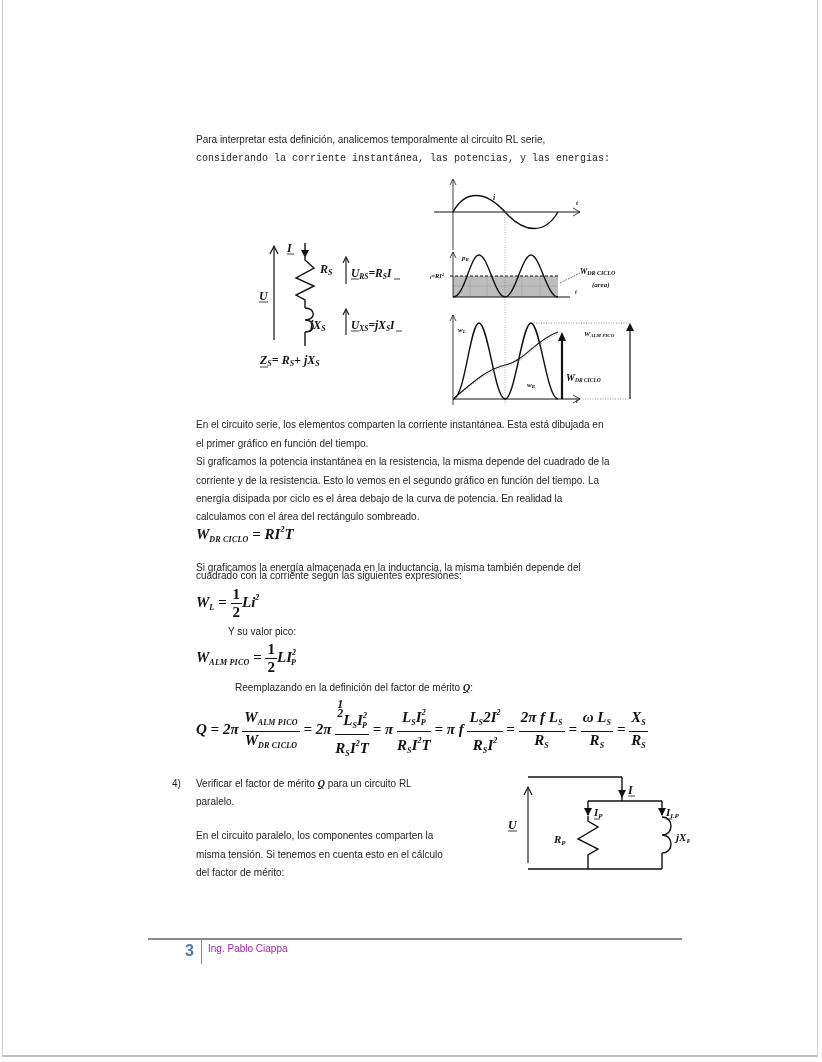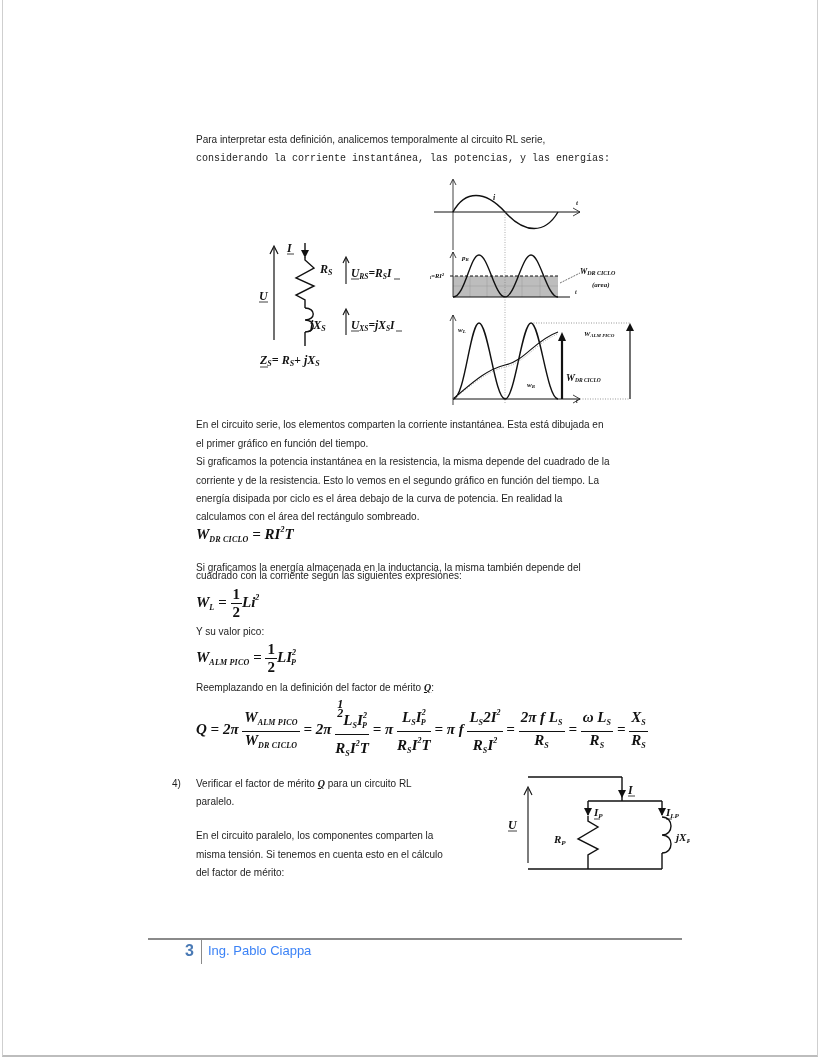--- a/index.html
+++ b/index.html
@@ -11,21 +11,21 @@
   .sub { font-size: 8px; font-weight: bold; font-style: italic; vertical-align: -3px; letter-spacing: 0.2px; }
   .sup { font-size: 8px; vertical-align: 7px; }
   .frac { display: inline-block; vertical-align: middle; text-align: center; }
   .frac > span { display: block; line-height: 17px; }
   .frac > span.num { border-bottom: 1px solid #111; padding: 0 2px; }
   .up { font-style: normal; }
   svg text { font-family: "Liberation Serif", serif; font-style: italic; font-weight: bold; fill: #111; }
   .footer-rule { position: absolute; left: 148px; top: 938px; width: 534px; height: 2px; background: #8a8a8a; }
   .footer-num { position: absolute; left: 185px; top: 942px; font-size: 16px; font-weight: bold; color: #4a7ab5; }
   .footer-sep { position: absolute; left: 201px; top: 940px; width: 1px; height: 24px; background: #8a8a8a; }
-  .footer-author { position: absolute; left: 208px; top: 943px; font-size: 13px; color: #3b82f6; }
+  .footer-author { position: absolute; left: 208px; top: 943px; font-size: 10px; color: #a21caf; }
 </style>
 </head>
 <body>
 
 <div class="frame"></div>
 
 <div class="p" style="top:131px;">Para interpretar esta definición, analicemos temporalmente al circuito RL serie,</div>
 <div class="p" style="top:150px;font-family:Liberation Mono, monospace;">considerando la corriente instantánea, las potencias, y las energías:</div>
 
 <svg style="position:absolute;left:250px;top:240px;" width="180" height="130" viewBox="0 0 180 130">
@@ -135,29 +135,29 @@
 
 <div class="p" style="top:559px;text-align:center;">Si graficamos la energía almacenada en la inductancia, la misma también depende del</div>
 <div class="p" style="top:567px;">cuadrado con la corriente según las siguientes expresiones:</div>
 
 <div class="eq" style="left:196px;top:586px;font-size:15px;">
   <span>W</span><span class="sub">L</span>
   <span class="up">=</span>
   <span class="frac up"><span class="num">1</span><span>2</span></span><span>Li</span><span class="sup">2</span>
 </div>
 
-<div class="p" style="top:623px;">Y su valor pico:</div>
+<div class="p" style="top:623px;margin-left:32px;">Y su valor pico:</div>
 
 <div class="eq" style="left:196px;top:641px;font-size:15px;">
   <span>W</span><span class="sub">ALM PICO</span>
   <span class="up">=</span>
   <span class="frac up"><span class="num">1</span><span>2</span></span><span>LI</span><span class="sup">2</span><span class="sub" style="margin-left:-5px;">P</span>
 </div>
 
-<div class="p" style="top:679px;"><span>Reemplazando en la definición del factor de mérito </span><span class="mth" style="text-decoration:underline;">Q</span><span>:</span></div>
+<div class="p" style="top:679px;margin-left:39px;"><span>Reemplazando en la definición del factor de mérito </span><span class="mth" style="text-decoration:underline;">Q</span><span>:</span></div>
 
 <div class="eq" style="left:196px;top:700px;font-size:15px;white-space:nowrap;">
   <span class="up" style="font-style:italic;">Q = 2π</span>
   <span class="frac"><span class="num"><span>W</span><span class="sub">ALM PICO</span></span><span><span>W</span><span class="sub">DR CICLO</span></span></span>
   <span>= 2π</span>
   <span class="frac"><span class="num"><span style="font-size:12px;vertical-align:8px;display:inline-block;line-height:9px;text-align:center;"><span style="display:block;">1</span><span style="display:block;">2</span></span><span>L</span><span class="sub">S</span><span>I</span><span class="sup">2</span><span class="sub" style="margin-left:-5px;">P</span></span><span><span>R</span><span class="sub">S</span><span>I</span><span class="sup">2</span><span>T</span></span></span>
   <span>= π</span>
   <span class="frac"><span class="num"><span>L</span><span class="sub">S</span><span>I</span><span class="sup">2</span><span class="sub" style="margin-left:-5px;">P</span></span><span><span>R</span><span class="sub">S</span><span>I</span><span class="sup">2</span><span>T</span></span></span>
   <span>= π f</span>
   <span class="frac"><span class="num"><span>L</span><span class="sub">S</span><span>2I</span><span class="sup">2</span></span><span><span>R</span><span class="sub">S</span><span>I</span><span class="sup">2</span></span></span>

